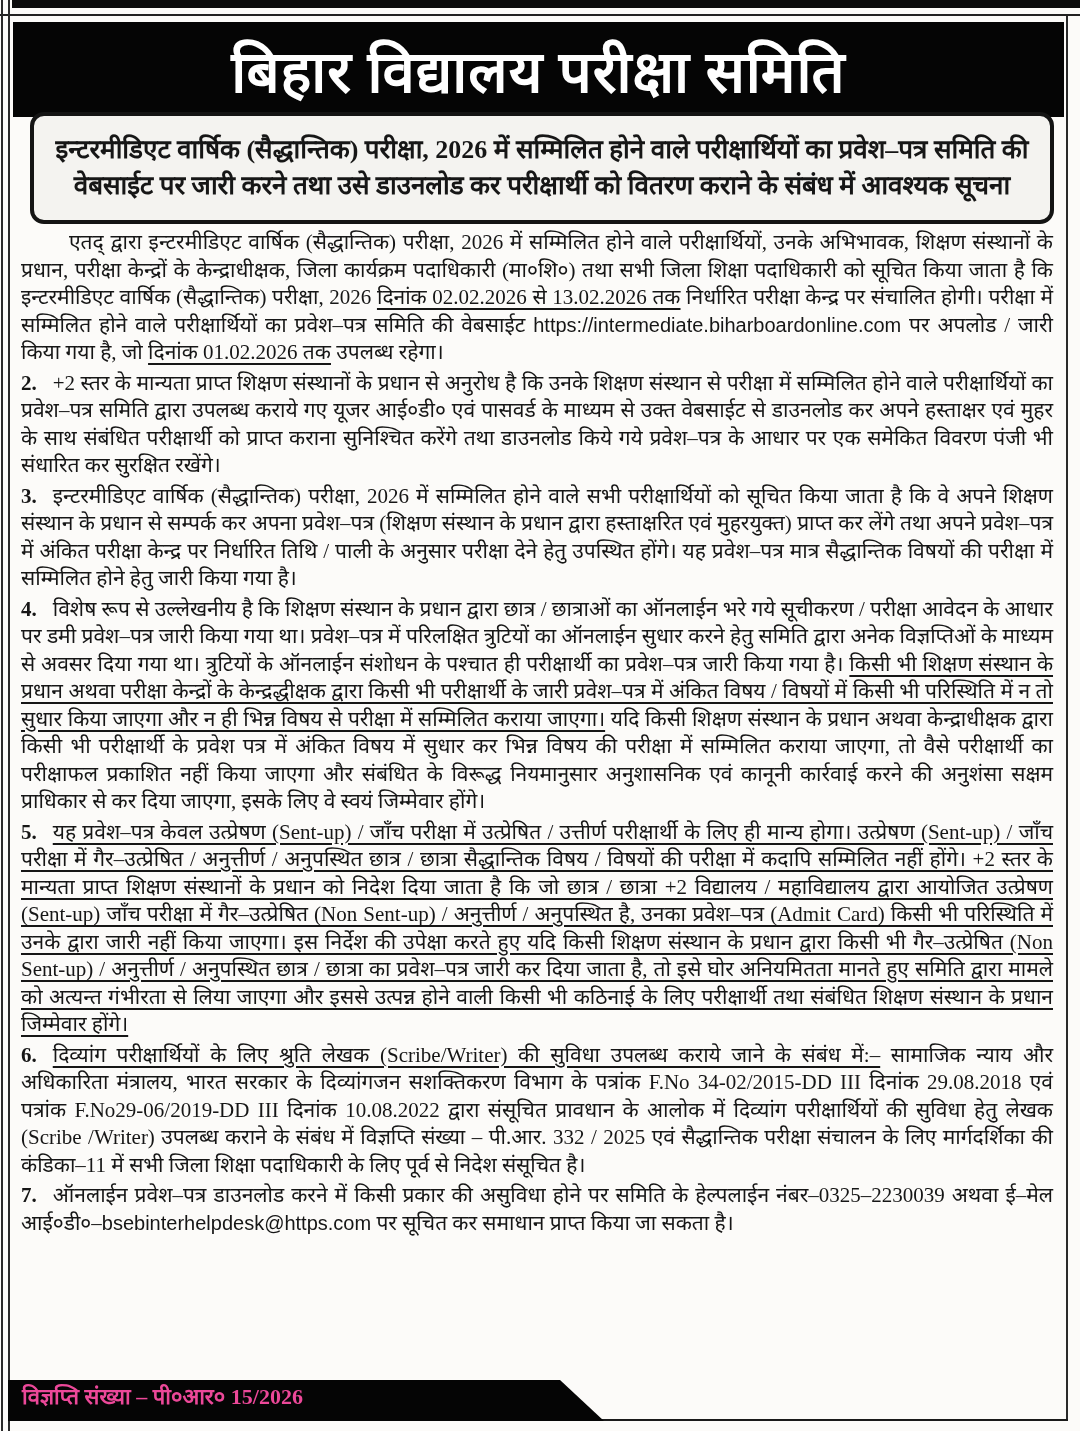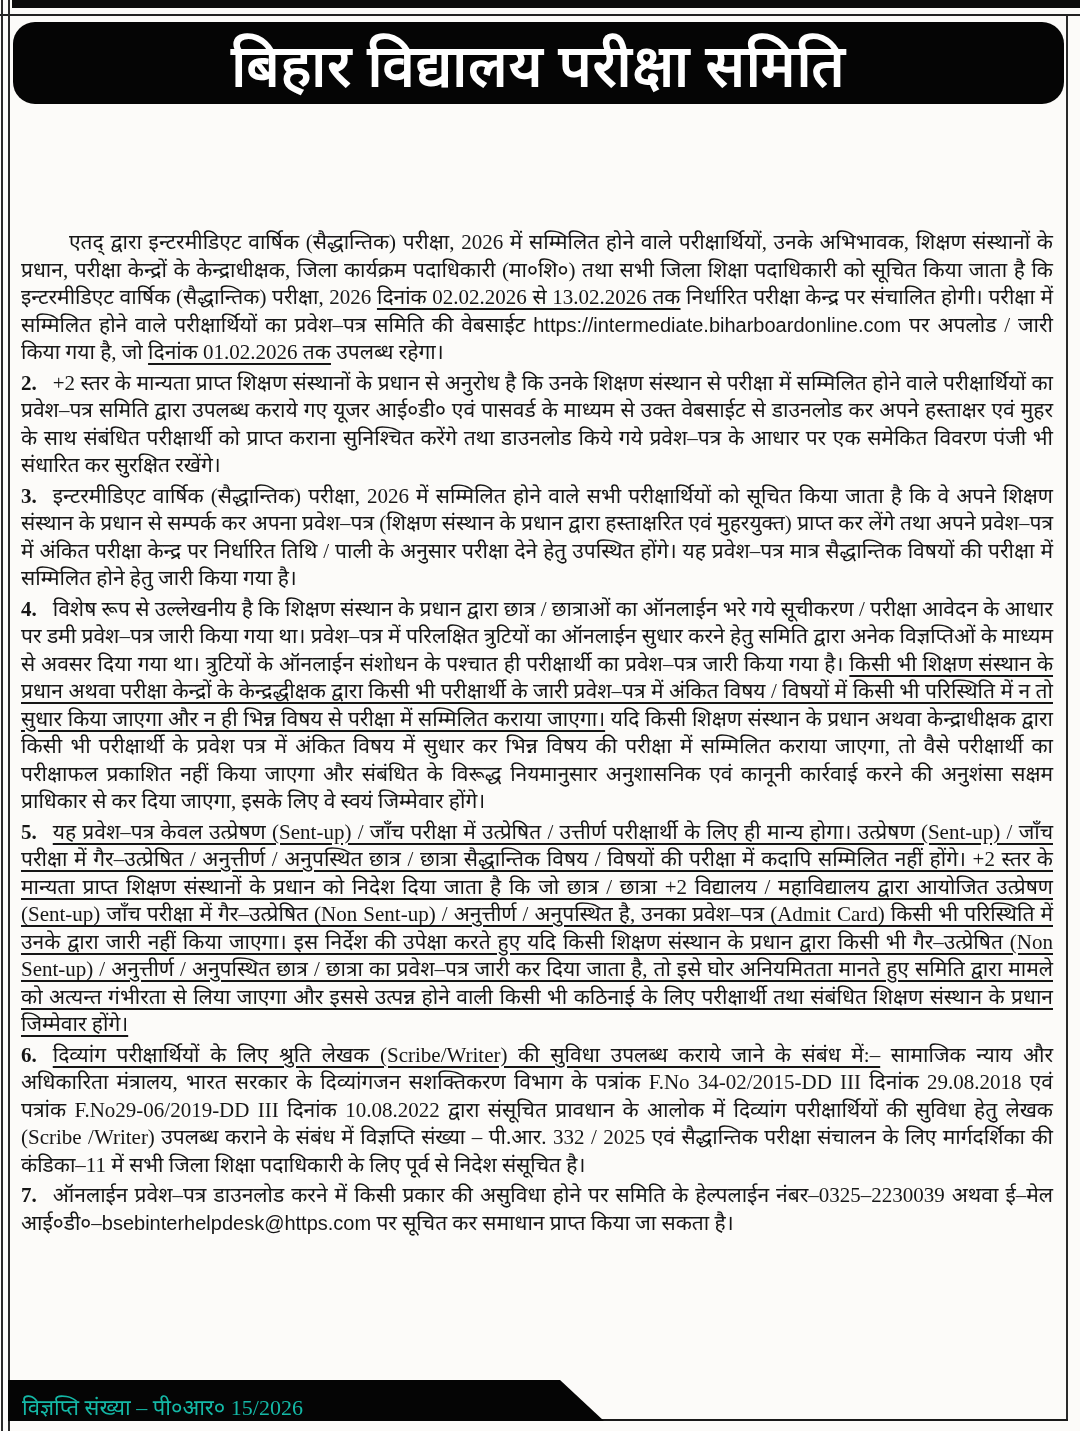--- a/index.html
+++ b/index.html
@@ -15,25 +15,25 @@
   
   .vrule { position: absolute; top: 0; bottom: 0; background: #2a2a2a; }
   .vrule.outer-left  { left: 1px;  width: 2px; }
   .vrule.inner-left  { left: 8px;  width: 2px; }
   .vrule.right       { right: 12px; width: 2px; top: 16px; bottom: 10px; }
   .top-strip { position: absolute; top: 0; left: 12px; right: 0; height: 8px; background: #0b0b0b; }
   .top-rule  { position: absolute; top: 14px; left: 0; right: 0; height: 2px; background: #222; }
 
   
   .masthead {
-    position: absolute; top: 22px; left: 13px; right: 16px; height: 82px;
+    position: absolute; top: 22px; left: 13px; right: 16px; height: 95px;
     background: #050505; color: #ffffff;
     display: flex; align-items: center; justify-content: center;
     font-size: 58px; font-weight: bold; letter-spacing: 1px;
-    overflow: hidden; white-space: nowrap; border-radius: 22px;
+    overflow: hidden; white-space: nowrap;
   }
 
   
   .notice-box {
     position: absolute; top: 112px; left: 30px; right: 26px; height: 112px;
     border: 4px solid #141414; border-radius: 14px;
     background: #f4f3f0;
     box-sizing: border-box;
     display: flex; align-items: center; justify-content: center;
     text-align: center;
@@ -51,44 +51,47 @@
   .para.first { text-indent: 48px; }
   .pnum { font-weight: bold; margin-right: 16px; }
   .b { font-weight: normal; }
   .u { text-decoration: underline; text-underline-offset: 4px; text-decoration-thickness: 1.6px; }
   .latin { font-family: "Liberation Sans", "DejaVu Sans", sans-serif; font-size: 20px; }
 
   
   .bottom-rule { position: absolute; left: 8px; right: 12px; bottom: 10px; height: 2.5px; background: #1a1a1a; }
   .footer-banner {
     position: absolute; left: 8px; bottom: 10px; width: 596px; height: 41px;
-    background: #050505; color: #14b8a6;
+    background: #050505; color: #ec4899;
     clip-path: polygon(0 0, 552px 0, 596px 100%, 0 100%);
-    display: flex; align-items: flex-end;
+    display: flex; align-items: flex-start;
     padding-left: 14px; box-sizing: border-box;
-    font-weight: normal; font-size: 22px;
+    font-weight: bold; font-size: 22px;
   }
   .signature {
     position: absolute; right: 34px; bottom: 16px;
     font-weight: bold; font-size: 23px;
   }
 </style>
 </head>
 <body>
 
 <div class="page">
 
   <div class="top-strip"></div>
   <div class="top-rule"></div>
   <div class="vrule outer-left"></div>
   <div class="vrule inner-left"></div>
   <div class="vrule right"></div>
 
   <div class="masthead">बिहार विद्यालय परीक्षा समिति</div>
 
+  <div class="notice-box">
+    <div>इन्टरमीडिएट वार्षिक (सैद्धान्तिक) परीक्षा, 2026 में सम्मिलित होने वाले परीक्षार्थियों का प्रवेश–पत्र समिति की वेबसाईट पर जारी करने तथा उसे डाउनलोड कर परीक्षार्थी को वितरण कराने के संबंध में आवश्यक सूचना</div>
+  </div>
 
   <div class="body-text">
     <p class="para first"><span>एतद् द्वारा इन्टरमीडिएट वार्षिक (सैद्धान्तिक) परीक्षा, 2026 में सम्मिलित होने वाले परीक्षार्थियों, उनके अभिभावक, शिक्षण संस्थानों के प्रधान, परीक्षा केन्द्रों के केन्द्राधीक्षक, जिला कार्यक्रम पदाधिकारी (मा०शि०) तथा सभी जिला शिक्षा पदाधिकारी को सूचित किया जाता है कि इन्टरमीडिएट वार्षिक (सैद्धान्तिक) परीक्षा, 2026 </span><span class="b u">दिनांक 02.02.2026 से 13.02.2026 तक</span><span> निर्धारित परीक्षा केन्द्र पर संचालित होगी। परीक्षा में सम्मिलित होने वाले परीक्षार्थियों का प्रवेश–पत्र समिति की वेबसाईट </span><span class="b latin">https://intermediate.biharboardonline.com</span><span> पर अपलोड / जारी किया गया है, जो </span><span class="b u">दिनांक 01.02.2026 तक</span><span> उपलब्ध रहेगा।</span></p>
     <p class="para"><span class="pnum">2.</span><span><span>+2 स्तर के मान्यता प्राप्त शिक्षण संस्थानों के प्रधान से अनुरोध है कि उनके शिक्षण संस्थान से परीक्षा में सम्मिलित होने वाले परीक्षार्थियों का प्रवेश–पत्र समिति द्वारा उपलब्ध कराये गए यूजर आई०डी० एवं पासवर्ड के माध्यम से उक्त वेबसाईट से डाउनलोड कर अपने हस्ताक्षर एवं मुहर के साथ संबंधित परीक्षार्थी को प्राप्त कराना सुनिश्चित करेंगे तथा डाउनलोड किये गये प्रवेश–पत्र के आधार पर एक समेकित विवरण पंजी भी संधारित कर सुरक्षित रखेंगे।</span></span></p>
     <p class="para"><span class="pnum">3.</span><span><span>इन्टरमीडिएट वार्षिक (सैद्धान्तिक) परीक्षा, 2026 में सम्मिलित होने वाले सभी परीक्षार्थियों को सूचित किया जाता है कि वे अपने शिक्षण संस्थान के प्रधान से सम्पर्क कर अपना प्रवेश–पत्र (शिक्षण संस्थान के प्रधान द्वारा हस्ताक्षरित एवं मुहरयुक्त) प्राप्त कर लेंगे तथा अपने प्रवेश–पत्र में अंकित परीक्षा केन्द्र पर निर्धारित तिथि / पाली के अनुसार परीक्षा देने हेतु उपस्थित होंगे। यह प्रवेश–पत्र मात्र सैद्धान्तिक विषयों की परीक्षा में सम्मिलित होने हेतु जारी किया गया है।</span></span></p>
     <p class="para"><span class="pnum">4.</span><span><span>विशेष रूप से उल्लेखनीय है कि शिक्षण संस्थान के प्रधान द्वारा छात्र / छात्राओं का ऑनलाईन भरे गये सूचीकरण / परीक्षा आवेदन के आधार पर डमी प्रवेश–पत्र जारी किया गया था। प्रवेश–पत्र में परिलक्षित त्रुटियों का ऑनलाईन सुधार करने हेतु समिति द्वारा अनेक विज्ञप्तिओं के माध्यम से अवसर दिया गया था। त्रुटियों के ऑनलाईन संशोधन के पश्चात ही परीक्षार्थी का प्रवेश–पत्र जारी किया गया है। </span><span class="b u">किसी भी शिक्षण संस्थान के प्रधान अथवा परीक्षा केन्द्रों के केन्द्रद्धीक्षक द्वारा किसी भी परीक्षार्थी के जारी प्रवेश–पत्र में अंकित विषय / विषयों में किसी भी परिस्थिति में न तो सुधार किया जाएगा और न ही भिन्न विषय से परीक्षा में सम्मिलित कराया जाएगा।</span><span> यदि किसी शिक्षण संस्थान के प्रधान अथवा केन्द्राधीक्षक द्वारा किसी भी परीक्षार्थी के प्रवेश पत्र में अंकित विषय में सुधार कर भिन्न विषय की परीक्षा में सम्मिलित कराया जाएगा, तो वैसे परीक्षार्थी का परीक्षाफल प्रकाशित नहीं किया जाएगा और संबंधित के विरूद्ध नियमानुसार अनुशासनिक एवं कानूनी कार्रवाई करने की अनुशंसा सक्षम प्राधिकार से कर दिया जाएगा, इसके लिए वे स्वयं जिम्मेवार होंगे।</span></span></p>
     <p class="para"><span class="pnum">5.</span><span><span class="b u">यह प्रवेश–पत्र केवल उत्प्रेषण (Sent-up) / जाँच परीक्षा में उत्प्रेषित / उत्तीर्ण परीक्षार्थी के लिए ही मान्य होगा। उत्प्रेषण (Sent-up) / जाँच परीक्षा में गैर–उत्प्रेषित / अनुत्तीर्ण / अनुपस्थित छात्र / छात्रा सैद्धान्तिक विषय / विषयों की परीक्षा में कदापि सम्मिलित नहीं होंगे। +2 स्तर के मान्यता प्राप्त शिक्षण संस्थानों के प्रधान को निदेश दिया जाता है कि जो छात्र / छात्रा +2 विद्यालय / महाविद्यालय द्वारा आयोजित उत्प्रेषण (Sent-up) जाँच परीक्षा में गैर–उत्प्रेषित (Non Sent-up) / अनुत्तीर्ण / अनुपस्थित है, उनका प्रवेश–पत्र (Admit Card) किसी भी परिस्थिति में उनके द्वारा जारी नहीं किया जाएगा। इस निर्देश की उपेक्षा करते हुए यदि किसी शिक्षण संस्थान के प्रधान द्वारा किसी भी गैर–उत्प्रेषित (Non Sent-up) / अनुत्तीर्ण / अनुपस्थित छात्र / छात्रा का प्रवेश–पत्र जारी कर दिया जाता है, तो इसे घोर अनियमितता मानते हुए समिति द्वारा मामले को अत्यन्त गंभीरता से लिया जाएगा और इससे उत्पन्न होने वाली किसी भी कठिनाई के लिए परीक्षार्थी तथा संबंधित शिक्षण संस्थान के प्रधान जिम्मेवार होंगे।</span></span></p>
     <p class="para"><span class="pnum">6.</span><span><span class="b u">दिव्यांग परीक्षार्थियों के लिए श्रुति लेखक (Scribe/Writer) की सुविधा उपलब्ध कराये जाने के संबंध में:–</span><span> सामाजिक न्याय और अधिकारिता मंत्रालय, भारत सरकार के दिव्यांगजन सशक्तिकरण विभाग के पत्रांक F.No 34-02/2015-DD III दिनांक 29.08.2018 एवं पत्रांक F.No29-06/2019-DD III दिनांक 10.08.2022 द्वारा संसूचित प्रावधान के आलोक में दिव्यांग परीक्षार्थियों की सुविधा हेतु लेखक (Scribe /Writer) उपलब्ध कराने के संबंध में विज्ञप्ति संख्या – पी.आर. 332 / 2025 एवं सैद्धान्तिक परीक्षा संचालन के लिए मार्गदर्शिका की कंडिका–11 में सभी जिला शिक्षा पदाधिकारी के लिए पूर्व से निदेश संसूचित है।</span></span></p>
     <p class="para"><span class="pnum">7.</span><span><span>ऑनलाईन प्रवेश–पत्र डाउनलोड करने में किसी प्रकार की असुविधा होने पर समिति के हेल्पलाईन नंबर–</span><span class="b">0325–2230039</span><span> अथवा ई–मेल आई०डी०–</span><span class="b latin">bsebinterhelpdesk@https.com</span><span> पर सूचित कर समाधान प्राप्त किया जा सकता है।</span></span></p>
   </div>

